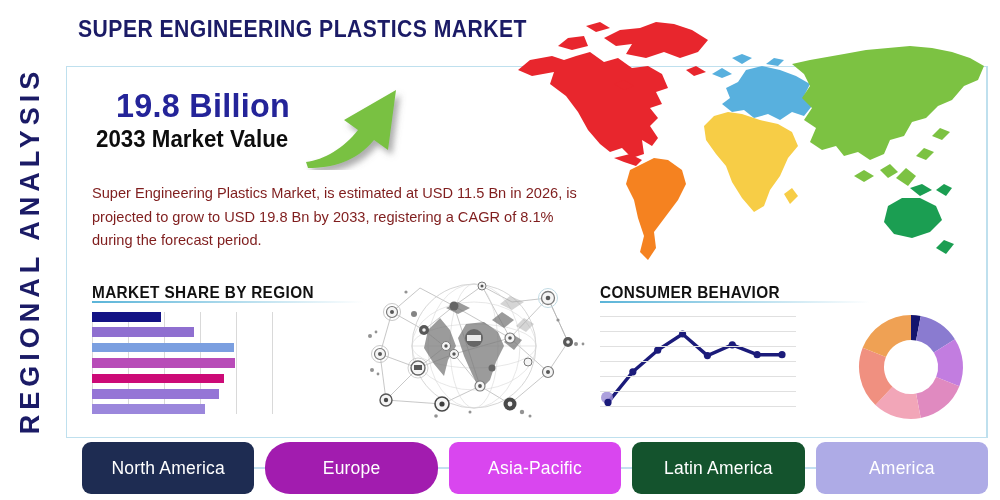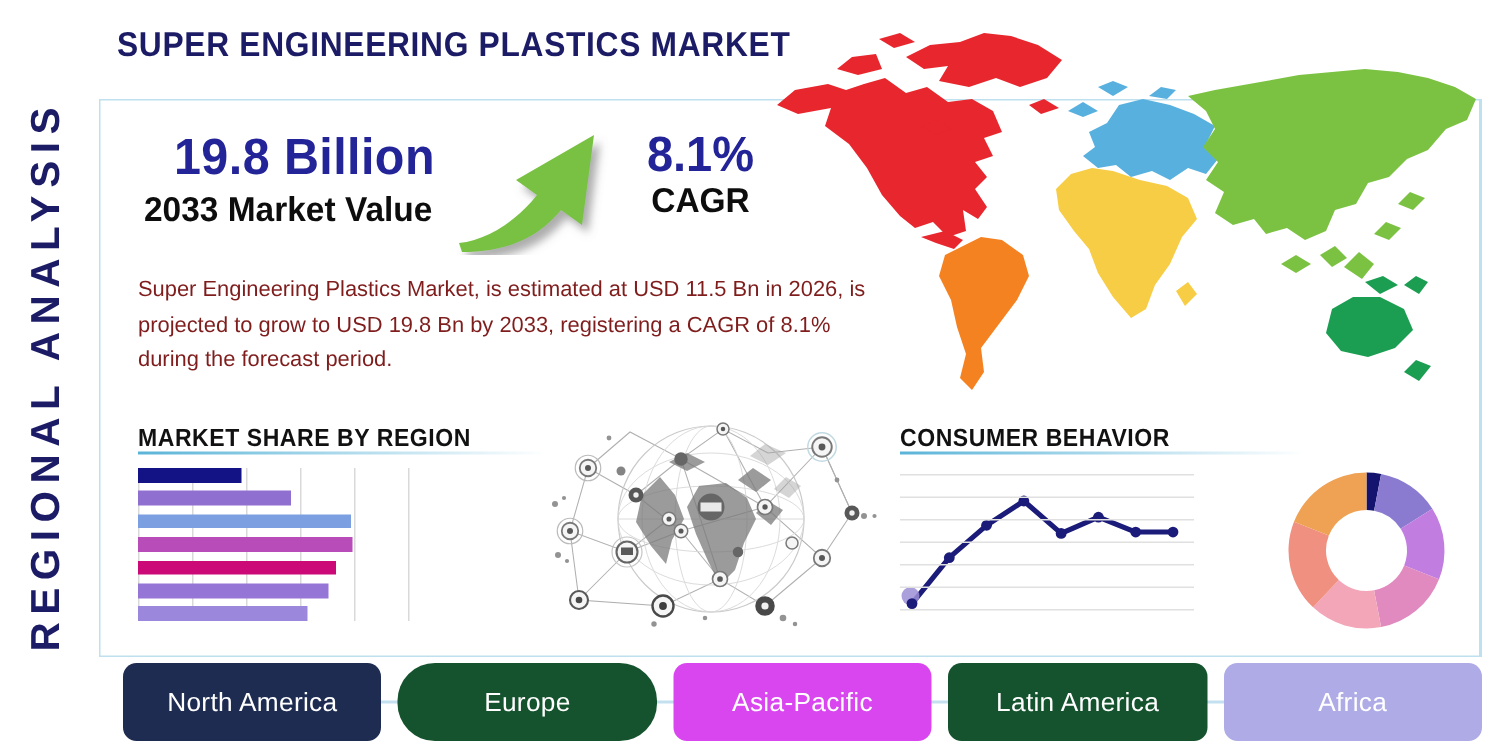--- a/index.html
+++ b/index.html
@@ -149,24 +149,20 @@
     <svg width="112" height="92" viewBox="0 0 112 92">
       <defs>
         <filter id="arrShadow" x="-30%" y="-30%" width="180%" height="180%">
           <feDropShadow dx="4" dy="5" stdDeviation="3" flood-color="#6b6b6b" flood-opacity="0.55"></feDropShadow>
         </filter>
       </defs>
       <path filter="url(#arrShadow)" d="M6,84 C24,82 44,70 58,52 L44,42 L96,12 L88,72 L74,62 C56,84 32,90 8,90 Z" fill="#79c143"></path>
     </svg>
   </div>
 
-  <div class="cagr">
-    <div class="cagr-value">8.1%</div>
-    <div class="cagr-label">CAGR</div>
-  </div>
 
   <div class="description">Super Engineering Plastics Market, is estimated at USD 11.5 Bn in 2026, is projected to grow to USD 19.8 Bn by 2033, registering a CAGR of 8.1% during the forecast period.</div>
 
   <div class="worldmap">
     <svg width="500" height="262" viewBox="0 0 500 262">
 
       <path fill="#e8262d" d="M72,52 L60,48 L38,52 L26,62 L40,68 L62,64 L58,76 L74,88
         L86,104 L96,122 L108,136 L118,144 L130,140 L140,150 L152,146 L150,132 L160,138
         L166,130 L158,118 L166,110 L158,100 L170,96 L164,84 L176,80 L170,66 L156,58
         L140,60 L126,50 L112,54 L98,44 L84,48 Z"></path>
@@ -383,19 +379,19 @@
         <path d="M 107.34837726618908 78.14247673960325 A 52 52 0 0 1 68.74382835845768 110.07893703789182 L 64.05929549381456 85.5217557696746 A 27 27 0 0 0 84.10396511898279 68.93936292248631 Z" fill="#e08ac0"></path>
         <path d="M 68.74382835845768 110.07893703789182 A 52 52 0 0 1 23.403550491708202 96.90636862591342 L 40.517228139925415 78.68215294037812 A 27 27 0 0 0 64.05929549381456 85.5217557696746 Z" fill="#f2a6b8"></path>
         <path d="M 23.403550491708202 96.90636862591342 A 52 52 0 0 1 10.651622733810918 39.857523260396775 L 33.89603488101721 49.060637077513704 A 27 27 0 0 0 40.517228139925415 78.68215294037812 Z" fill="#f09080"></path>
         <path d="M 10.651622733810918 39.857523260396775 A 52 52 0 0 1 58.99999999999999 7 L 58.99999999999999 32 A 27 27 0 0 0 33.89603488101721 49.060637077513704 Z" fill="#efa154"></path>
       </svg>
   </div>
 
   <div class="regionbar" id="region-bar">
       <div class="reg-connect" style="left: 0px; width: 906px; background: rgb(195, 223, 240);"></div>
       <div class="reg-btn" style="left: 0px; width: 172.4px; background: rgb(30, 44, 82);">North America</div>
-      <div class="reg-btn" style="left: 183.4px; width: 172.4px; background: #14532d; border-radius: 25px;">Europe</div>
+      <div class="reg-btn" style="left: 183.4px; width: 172.4px; background: #a21caf; border-radius: 25px;">Europe</div>
       <div class="reg-btn" style="left: 366.8px; width: 172.4px; background: #d946ef;">Asia-Pacific</div>
       <div class="reg-btn" style="left: 550.2px; width: 172.4px; background: #14532d;">Latin America</div>
-      <div class="reg-btn" style="left: 733.6px; width: 172.4px; background: rgb(174, 171, 230);">Africa</div>
+      <div class="reg-btn" style="left: 733.6px; width: 172.4px; background: rgb(174, 171, 230);">America</div>
     </div>
 
 </div>
 
 </body></html>

